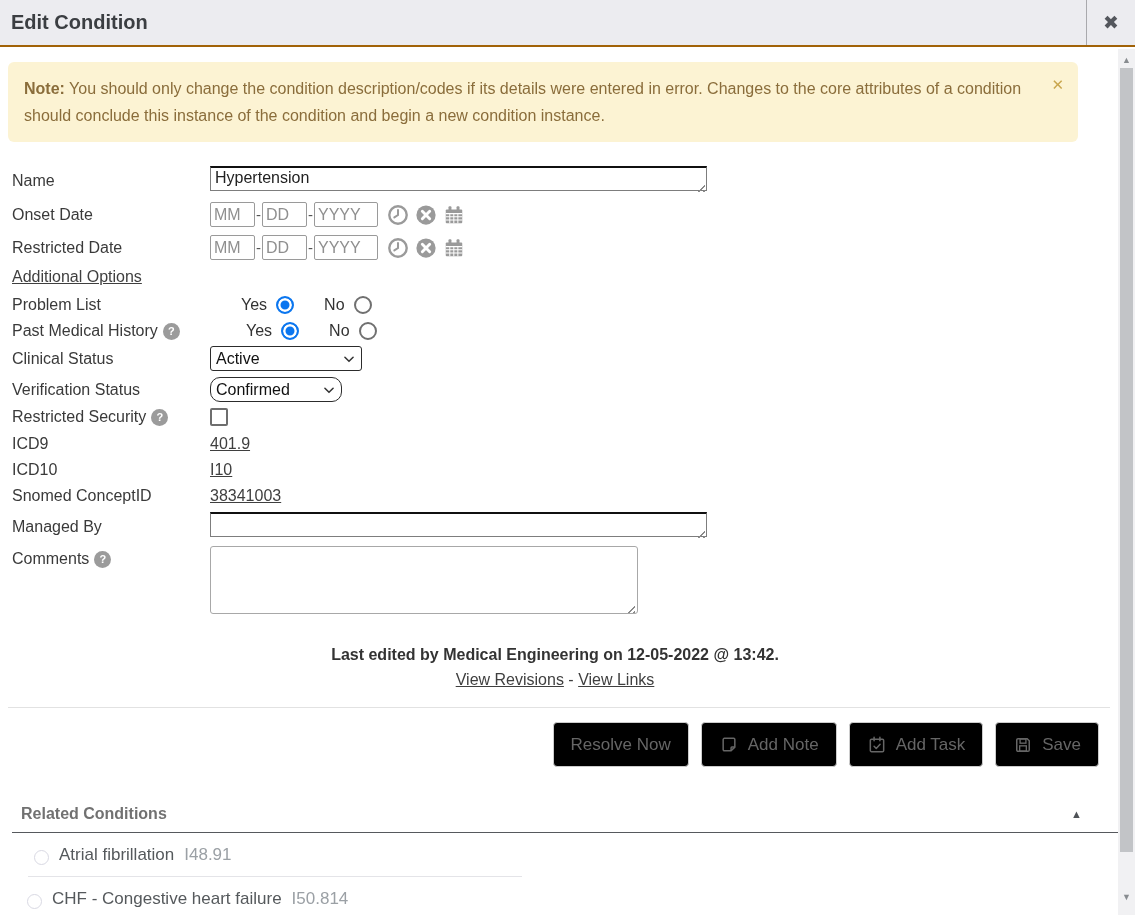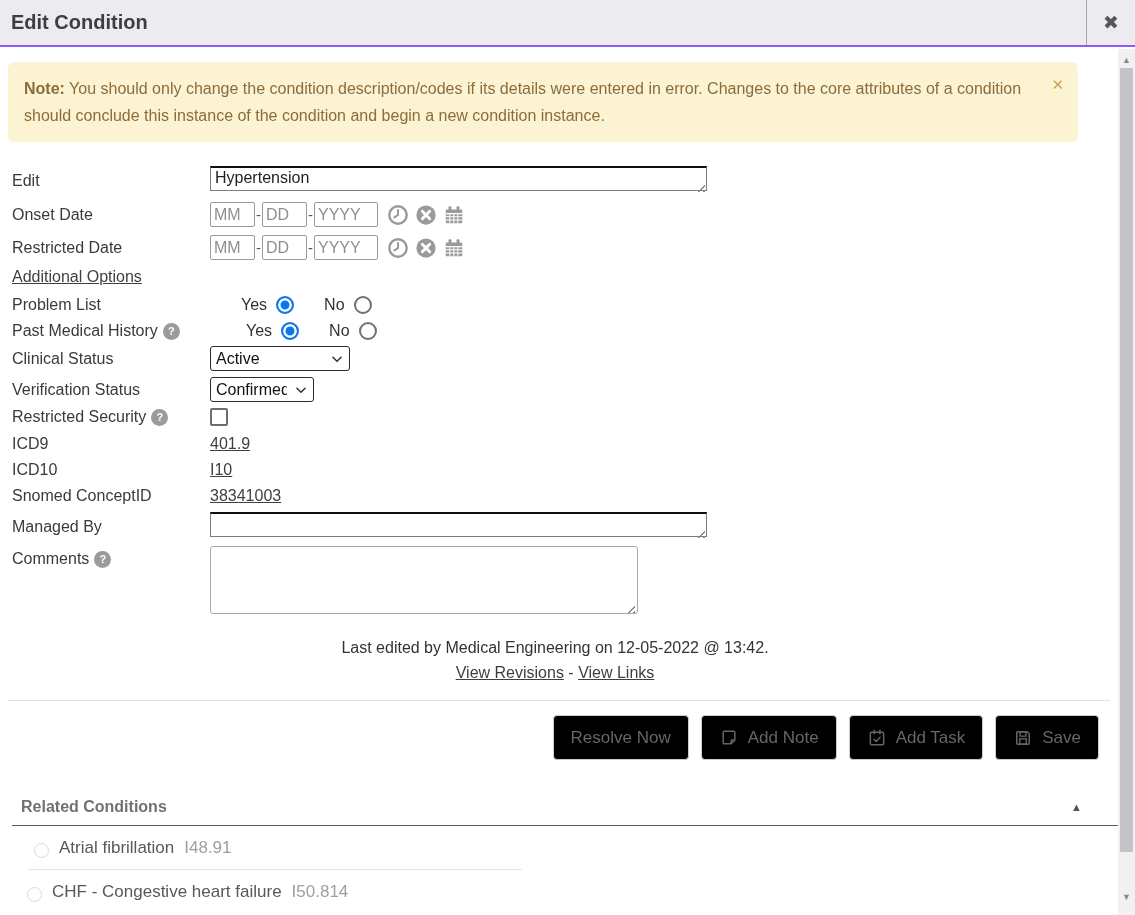--- a/index.html
+++ b/index.html
@@ -2,21 +2,21 @@
 <html><head>
 <meta charset="utf-8">
 <style>
   * { margin:0; padding:0; box-sizing:border-box; }
   html,body { width:1135px; height:915px; overflow:hidden; background:#fff;
               font-family:"Liberation Sans","DejaVu Sans",sans-serif; }
   .modal { position:relative; width:1135px; height:915px; background:#fff; }
 
   
   .hdr { position:absolute; top:0; left:0; width:1135px; height:47px;
-         background:#ececf0; border-bottom:2px solid #8b5cf6;
+         background:#ececf0; border-bottom:2px solid #a16207;
          display:flex; align-items:center; padding-left:11px; }
   .hdr-title { font-size:20px; font-weight:bold; color:#3b3e42; }
   .hdr-close { position:absolute; top:0; right:0; width:49px; height:45px;
                border-left:1px solid #a9a9ad; display:flex; align-items:center;
                justify-content:center; cursor:pointer; }
   .hdr-close span { font-size:19px; font-weight:bold; color:#54575d; }
 
   
   .sbar { position:absolute; top:49px; right:0; bottom:0; width:17px; background:#f1f1f3; }
   .sbar .arr { width:17px; height:17px; display:flex; align-items:center; justify-content:center;
@@ -121,21 +121,21 @@
     <div class="note">
       <b>Note:</b>
       <span>You should only change the condition description/codes if its details were entered in error.</span>
       <span>Changes to the core attributes of a condition should conclude this instance of the condition and begin a new condition instance.</span>
       <span class="note-close">✕</span>
     </div>
 
     <div class="form">
 
       <div class="row" style="margin-bottom:7px;">
-        <span class="lbl">Edit</span>
+        <span class="lbl">Name</span>
         <span class="ta-wrap">
           <textarea class="line" rows="1" style="">Hypertension</textarea>
           <span class="grip"></span>
         </span>
       </div>
 
       <div class="row" style="margin-bottom:8px;">
         <span class="lbl">Onset Date</span>
         <input class="dinp mm" placeholder="MM" style="">
         <span class="dash">-</span>
@@ -210,33 +210,33 @@
           <span class="radio on"></span>
           <span class="sp"></span>
           <span class="yn">No</span>
           <span class="radio off"></span>
         </span>
       </div>
 
       <div class="row" style="margin-bottom:6px;">
         <span class="lbl">Clinical Status</span>
         <span class="sel-wrap">
-          <select class="sel" style="width:140px;">
+          <select class="sel" style="width:152px;">
             <option>Active</option>
           </select>
           <svg width="14" height="14" viewBox="0 0 24 24">
               <path d="M5 9l7 7 7-7" fill="none" stroke="#333" stroke-width="2.6" stroke-linecap="round" stroke-linejoin="round"></path>
             </svg>
         </span>
       </div>
 
       <div class="row" style="margin-bottom:6px;">
         <span class="lbl">Verification Status</span>
         <span class="sel-wrap">
-          <select class="sel" style="width:104px;">
+          <select class="sel" style="width:132px;border-radius:10px;">
             <option>Confirmed</option>
           </select>
           <svg width="14" height="14" viewBox="0 0 24 24">
               <path d="M5 9l7 7 7-7" fill="none" stroke="#333" stroke-width="2.6" stroke-linecap="round" stroke-linejoin="round"></path>
             </svg>
         </span>
       </div>
 
       <div class="row" style="margin-bottom:9px;">
         <span class="lbl">
@@ -275,21 +275,21 @@
           <span class="help">?</span>
         </span>
         <span class="cwrap">
           <textarea class="comments" style=""></textarea>
           <span class="grip"></span>
         </span>
       </div>
 
     </div>
 
-    <div class="center-line" style="margin-top:21px;">Last edited by Medical Engineering on 12-05-2022 @ 13:42.</div>
+    <div class="center-line" style="margin-top:28px;font-weight:bold;">Last edited by Medical Engineering on 12-05-2022 @ 13:42.</div>
 
     <div class="center-links">
       <span class="link">View Revisions</span>
       <span>-</span>
       <span class="link">View Links</span>
     </div>
 
     <div class="divider"></div>
 
     <div class="btn-row">

